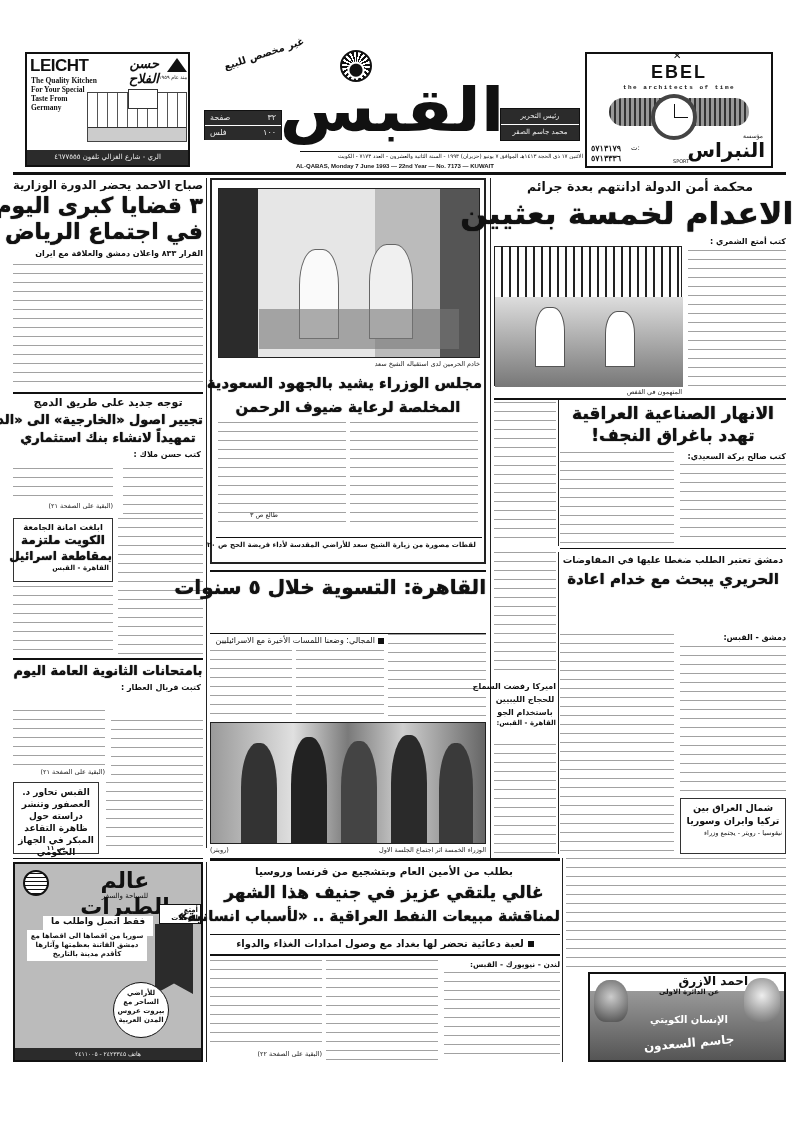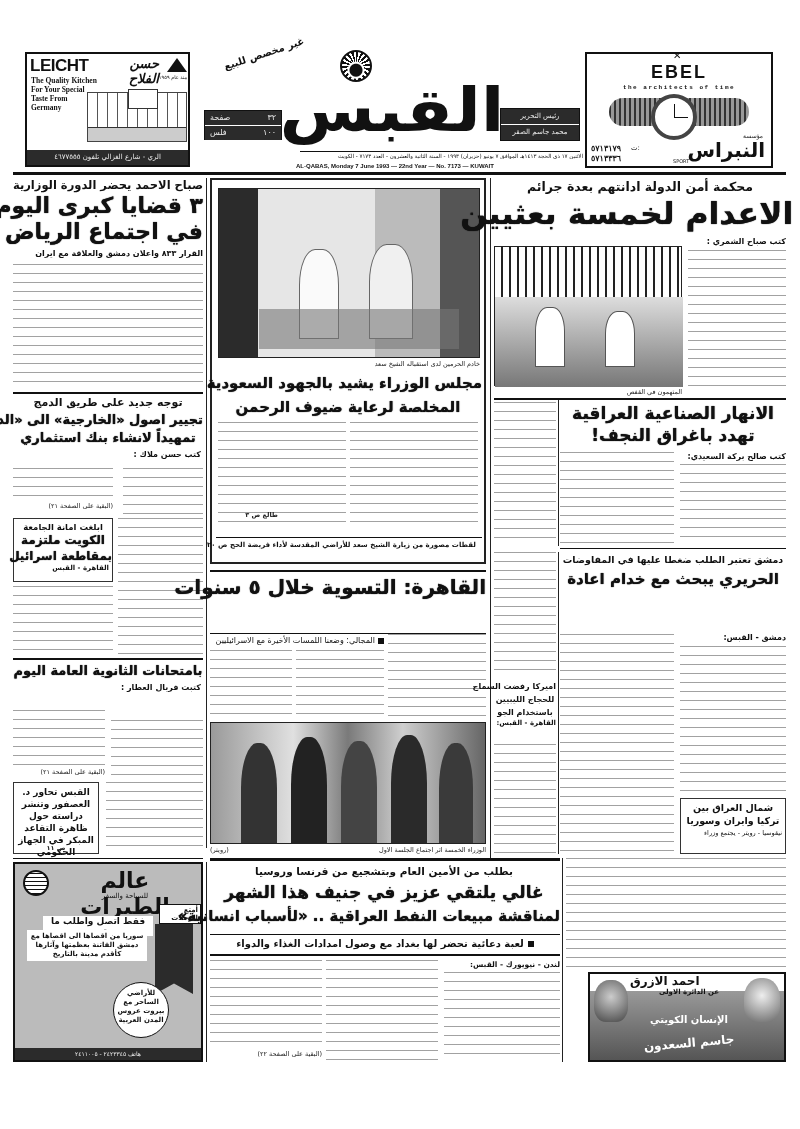--- a/index.html
+++ b/index.html
@@ -150,21 +150,21 @@
 <div class="photo" style="left:218px;top:188px;width:262px;height:170px;background:linear-gradient(90deg,#2b2b2b 0 15%,#e6e6e6 15% 60%,#bbb 60% 85%,#555 85%)">
   <div class="abs" style="left:80px;top:60px;width:40px;height:90px;background:#fafafa;border-radius:40% 40% 0 0;border:1px solid #666"></div>
   <div class="abs" style="left:150px;top:55px;width:44px;height:95px;background:#f0f0f0;border-radius:40% 40% 0 0;border:1px solid #666"></div>
   <div class="abs" style="left:40px;top:120px;width:200px;height:40px;background:#777;opacity:.6"></div>
 </div>
 <div class="abs cap" style="left:218px;top:360px;width:262px">خادم الحرمين لدى استقباله الشيخ سعد</div>
 <div class="abs hl-big" style="left:214px;top:372px;width:268px;font-size:15px;line-height:22px">مجلس الوزراء يشيد بالجهود السعودية</div>
 <div class="abs hl-big" style="left:214px;top:396px;width:268px;font-size:15px;line-height:22px">المخلصة لرعاية ضيوف الرحمن</div>
 <div class="lines" style="position:absolute;left:350px;top:422px;width:128px;height:108px"></div>
 <div class="lines" style="position:absolute;left:218px;top:422px;width:128px;height:100px"></div>
-<div class="abs ref" style="left:218px;top:511px;width:60px;font-weight:700">طالع ص ٣</div>
+<div class="abs ref" style="left:218px;top:511px;width:60px;font-weight:400">طالع ص ٣</div>
 <div class="hr" style="left:216px;top:537px;width:266px;height:1px"></div>
 <div class="abs" style="left:218px;top:541px;width:262px;height:14px;display:flex;direction:rtl;gap:4px">
   <span style="width:6px;height:6px;background:#111;display:inline-block"></span>
   <span style="font-size:7px;font-weight:700;white-space:nowrap">لقطات مصورة من زيارة الشيخ سعد للأراضي المقدسة لأداء فريضة الحج ص ٢٠</span>
   <span style="width:6px;height:6px;background:#111;display:inline-block"></span>
 </div>
 
 <div class="hr" style="left:210px;top:570px;width:276px;height:2px"></div>
 
 <div class="abs" style="left:210px;top:574px;width:276px;height:60px">
@@ -187,21 +187,21 @@
 </div>
 <div class="abs cap" style="left:300px;top:846px;width:186px">الوزراء الخمسة اثر اجتماع الجلسة الاول</div>
 <div class="abs cap" style="left:210px;top:846px;width:40px;text-align:left">(رويتر)</div>
 
 <div class="vr" style="left:490px;top:178px;height:680px"></div>
 
 <div class="abs" style="left:494px;top:178px;width:292px;height:60px">
   <div class="hl-sub" style="font-size:12.5px;line-height:18px">محكمة أمن الدولة ادانتهم بعدة جرائم</div>
   <div class="hl-big" style="font-size:30px;line-height:36px;transform:scaleX(1.05)">الاعدام لخمسة بعثيين</div>
 </div>
-<div class="abs rtl" style="left:680px;top:237px;width:106px;font-size:8px;font-weight:700">كتب صباح الشمري :</div>
+<div class="abs rtl" style="left:680px;top:237px;width:106px;font-size:8px;font-weight:700">كتب أمتع الشمري :</div>
 <div class="lines" style="position:absolute;left:688px;top:250px;width:98px;height:140px"></div>
 <div class="photo" style="left:494px;top:246px;width:188px;height:140px;background:repeating-linear-gradient(90deg,#fff 0 6px,#222 6px 8px)">
   <div class="abs" style="left:0;top:50px;width:188px;height:90px;background:linear-gradient(180deg,#ddd,#777)"></div>
   <div class="abs" style="left:40px;top:60px;width:30px;height:60px;background:#fff;border-radius:40% 40% 0 0;border:1px solid #555"></div>
   <div class="abs" style="left:110px;top:64px;width:30px;height:56px;background:#fff;border-radius:40% 40% 0 0;border:1px solid #555"></div>
 </div>
 <div class="abs cap" style="left:494px;top:388px;width:188px">المتهمون في القفص</div>
 
 <div class="hr" style="left:494px;top:398px;width:292px;height:2px"></div>
 <div class="abs" style="left:560px;top:402px;width:226px;height:48px">
@@ -254,19 +254,19 @@
 <div class="abs rtl" style="left:440px;top:960px;width:120px;font-size:7.5px;font-weight:700">لندن - نيويورك - القبس:</div>
 <div class="lines" style="position:absolute;left:444px;top:972px;width:116px;height:90px"></div>
 <div class="lines" style="position:absolute;left:326px;top:960px;width:112px;height:102px"></div>
 <div class="lines" style="position:absolute;left:210px;top:960px;width:112px;height:90px"></div>
 <div class="abs ref" style="left:210px;top:1050px;width:112px">(البقية على الصفحة ٢٢)</div>
 <div class="vr" style="left:206px;top:862px;height:200px"></div>
 <div class="vr" style="left:562px;top:858px;height:204px"></div>
 
 <div class="lines" style="position:absolute;left:566px;top:858px;width:220px;height:110px"></div>
 <div class="ad" style="left:588px;top:972px;width:198px;height:90px;background:linear-gradient(180deg,#fff 0 20%,#999 20%,#555)">
-  <div class="abs" style="left:40px;top:0;width:118px;text-align:left;font:900 12px 'DejaVu Sans',sans-serif;direction:rtl">احمد الازرق</div>
+  <div class="abs" style="left:40px;top:0;width:118px;text-align:right;font:900 12px 'DejaVu Sans',sans-serif;direction:rtl">احمد الازرق</div>
   <div class="abs" style="left:40px;top:14px;width:118px;text-align:center;font:700 7px 'DejaVu Sans',sans-serif;direction:rtl">عن الدائرة الاولى</div>
   <div class="abs" style="left:4px;top:6px;width:34px;height:42px;border-radius:45% 45% 35% 35%;background:radial-gradient(circle at 50% 40%,#ccc,#444)"></div>
   <div class="abs" style="right:4px;top:4px;width:36px;height:44px;border-radius:45% 45% 35% 35%;background:radial-gradient(circle at 50% 40%,#eee,#666)"></div>
   <div class="abs" style="left:40px;top:40px;width:118px;text-align:center;font:900 10px 'DejaVu Sans',sans-serif;color:#fff;direction:rtl">الإنسان الكويتي</div>
   <div class="abs" style="left:4px;top:62px;width:190px;text-align:center;font:900 12px 'DejaVu Sans',sans-serif;color:#fff;direction:rtl;transform:rotate(-5deg)">جاسم السعدون</div>
 </div>
 
 </body></html>

